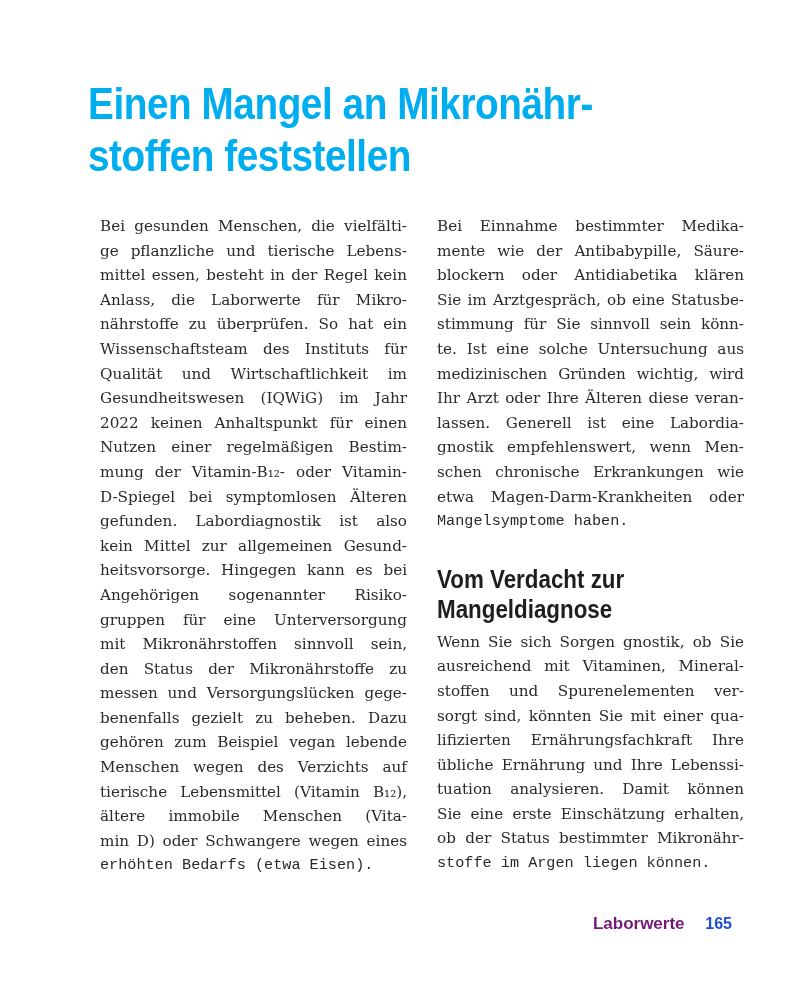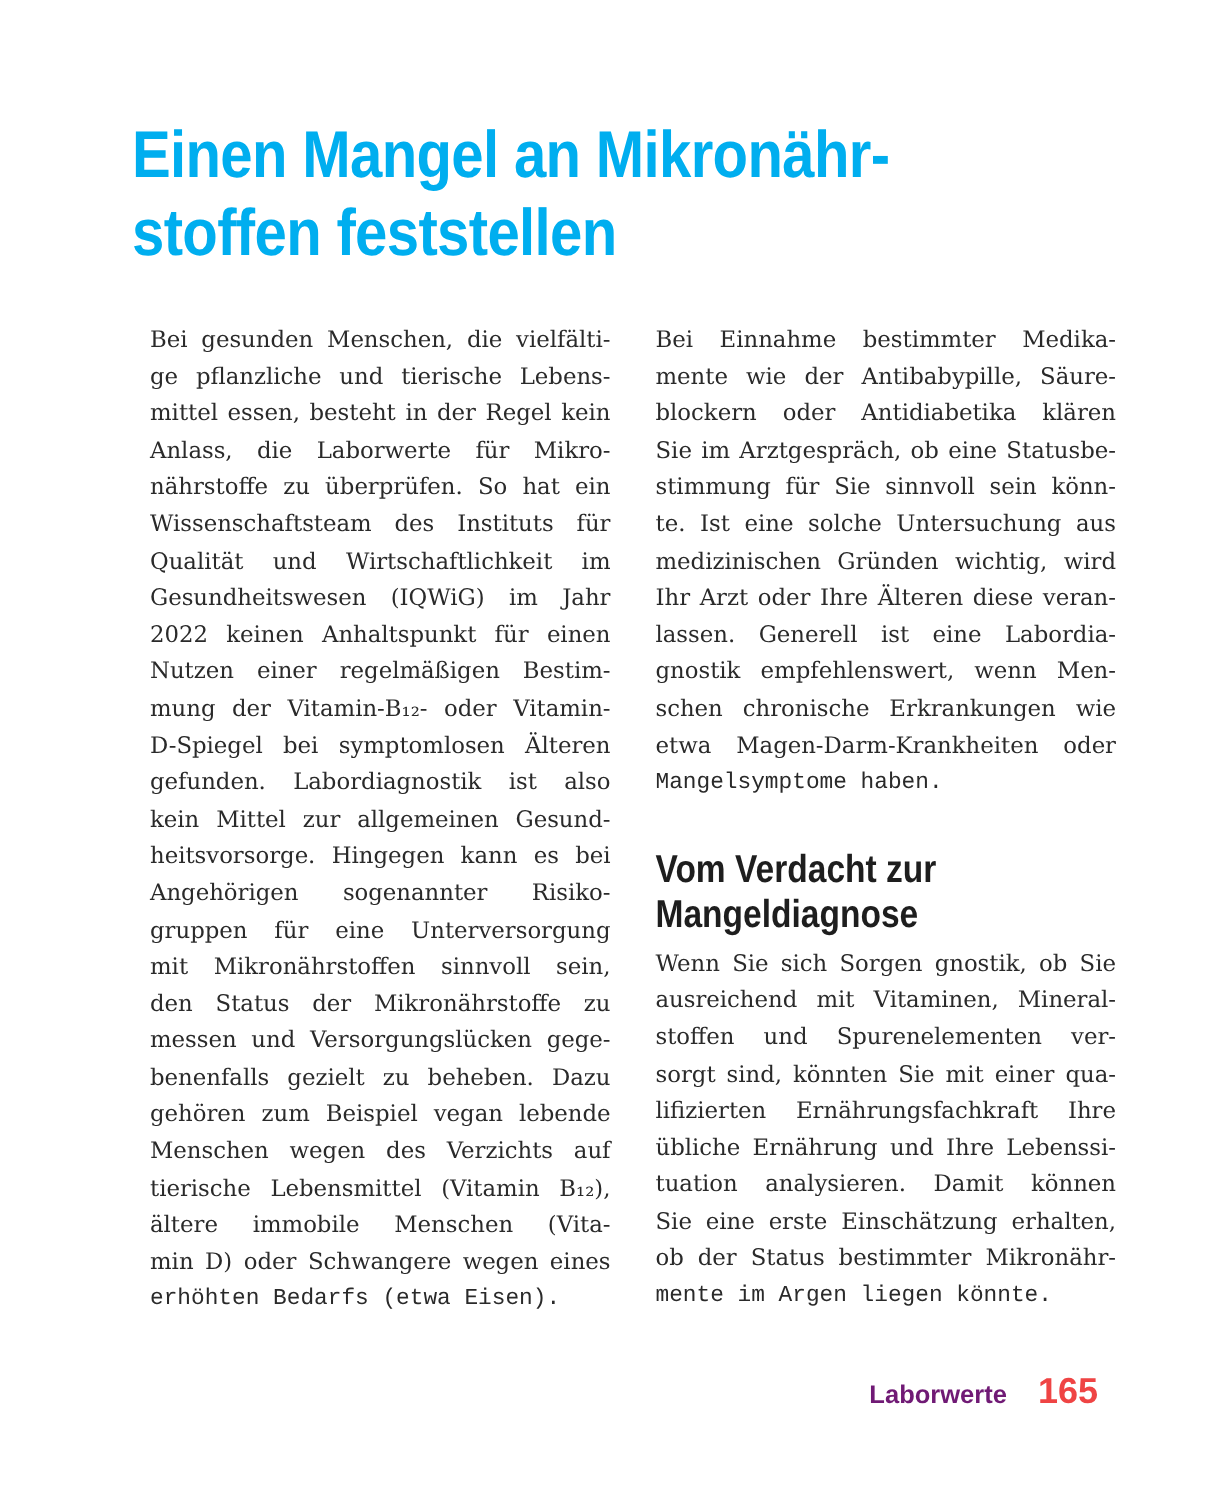--- a/index.html
+++ b/index.html
@@ -68,21 +68,21 @@
     .footer {
       position: absolute;
       right: 78px;
       top: 914px;
       font-family: "Liberation Sans", sans-serif;
       font-weight: bold;
       font-size: 17px;
       white-space: nowrap;
     }
     .footer .section { color: #701a75; margin-right: 16px; text-align: right; }
-    .footer .page { color: #ef4444; font-size: 24px; }
+    .footer .page { color: #1d4ed8; font-size: 16px; }
   </style>
 </head>
 <body>
 
 <h1 class="title">
   <span>Einen Mangel an Mikronähr-</span>
   <span>stoffen feststellen</span>
 </h1>
 
 <div class="col col-left">
@@ -142,20 +142,20 @@
   <div>
     <span class="line">Wenn Sie sich Sorgen gnostik, ob Sie</span>
     <span class="line">ausreichend mit Vitaminen, Mineral-</span>
     <span class="line">stoffen und Spurenelementen ver-</span>
     <span class="line">sorgt sind, könnten Sie mit einer qua-</span>
     <span class="line">lifizierten Ernährungsfachkraft Ihre</span>
     <span class="line">übliche Ernährung und Ihre Lebenssi-</span>
     <span class="line">tuation analysieren. Damit können</span>
     <span class="line">Sie eine erste Einschätzung erhalten,</span>
     <span class="line">ob der Status bestimmter Mikronähr-</span>
-    <span class="line last">mente im Argen liegen könnte.</span>
+    <span class="line last">stoffe im Argen liegen können.</span>
   </div>
 </div>
 
 <div class="footer">
   <span class="section">Laborwerte</span>
   <span class="page">165</span>
 </div>
 
 </body></html>

